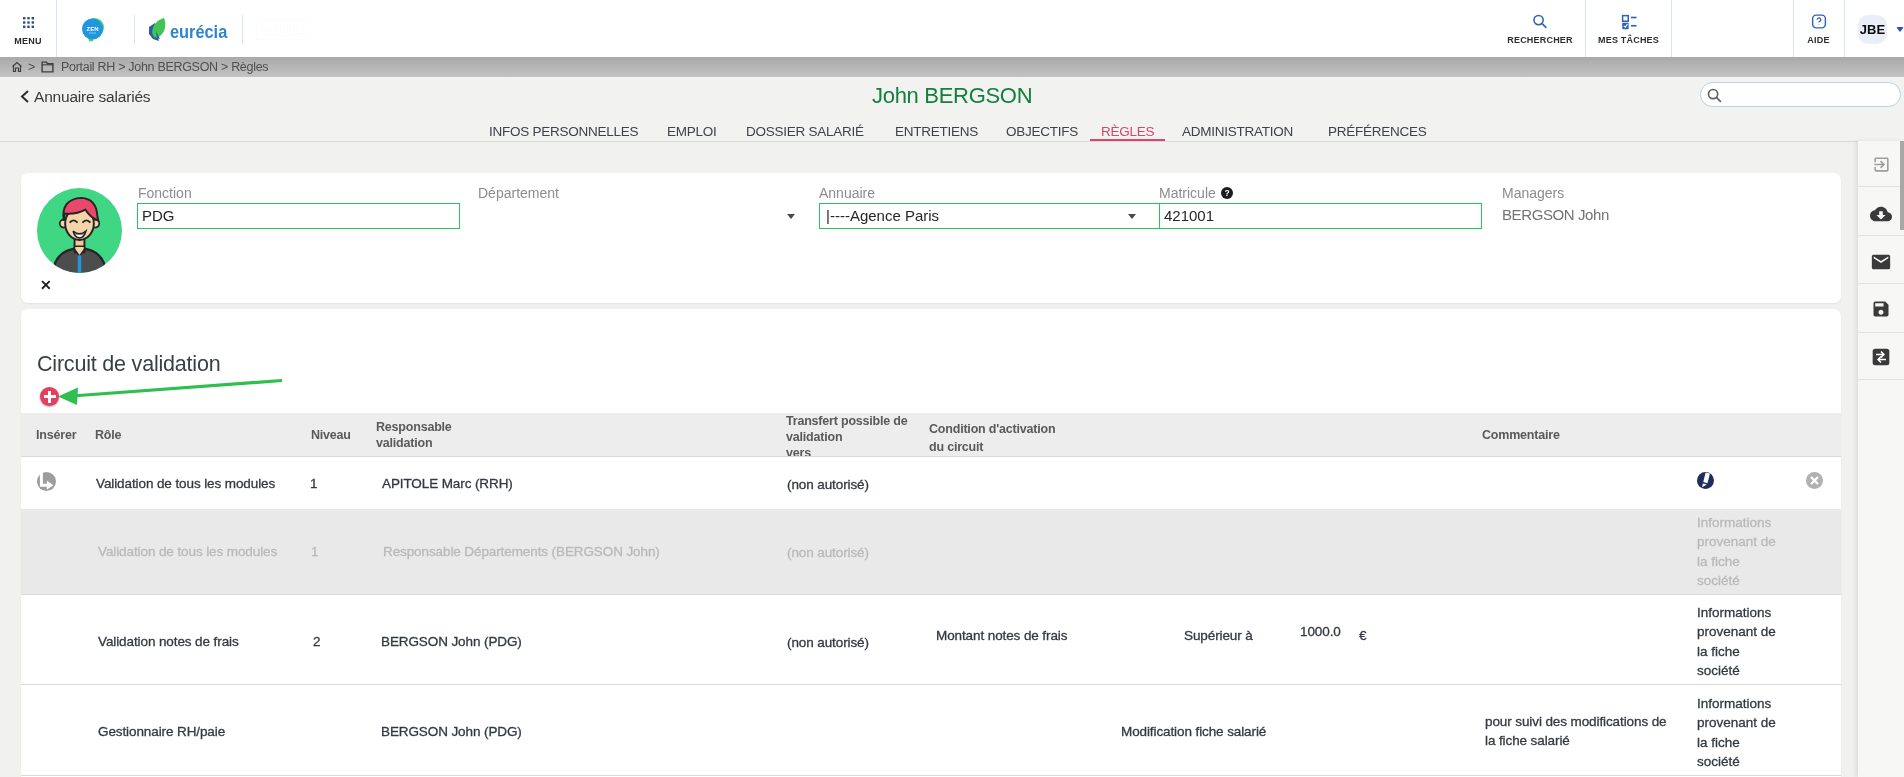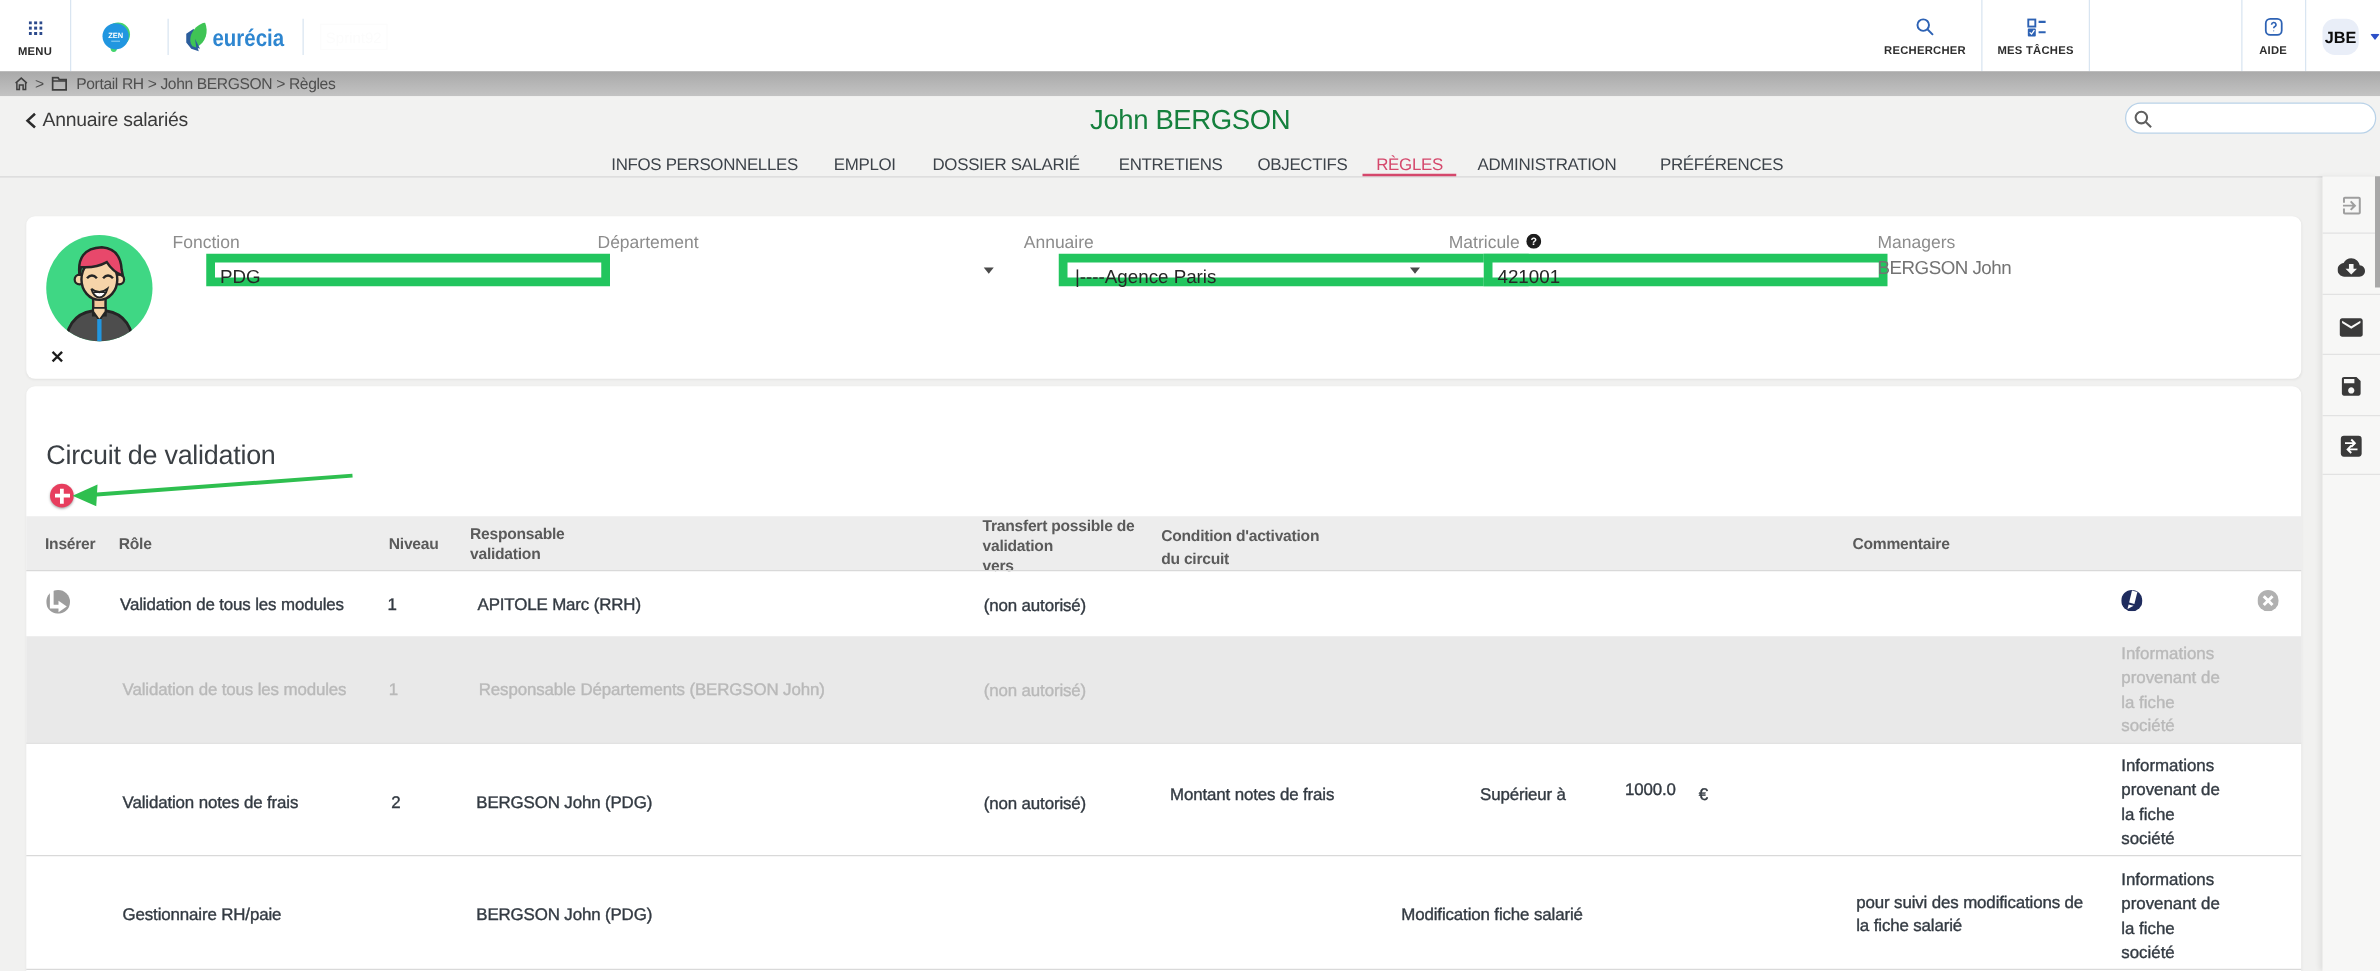--- a/index.html
+++ b/index.html
@@ -30,21 +30,21 @@
 .tab { position:absolute; top:124px; font-size:13.5px; color:#3d434a; white-space:nowrap; letter-spacing:-0.25px; }
 .tab.active { color:#d5486c; }
 .tabline { position:absolute; left:1090px; top:139px; width:75px; height:2px; background:#d5486c; }
 
 
 .card { position:absolute; background:#ffffff; border-radius:7px; box-shadow:0 1px 2px rgba(0,0,0,0.06); }
 #card1 { left:21px; top:173px; width:1820px; height:130px; }
 #card2 { left:21px; top:309px; width:1820px; height:468px; border-bottom-left-radius:0; border-bottom-right-radius:0; }
 
 .flabel { position:absolute; font-size:14px; color:#8c8c8c; }
-.finput { position:absolute; height:26px; border:7px solid #22c55e; background:#fff; font-size:15px; color:#262626; line-height:24px; padding-left:4px; white-space:nowrap;margin-left:28px; }
+.finput { position:absolute; height:26px; border:1px solid #22c55e; background:#fff; font-size:15px; color:#262626; line-height:24px; padding-left:4px; white-space:nowrap; }
 .selarrow { position:absolute; width:0; height:0; border-left:4.5px solid transparent; border-right:4.5px solid transparent; border-top:5px solid #4a4a4a; }
 .ftext { position:absolute; font-size:15px; color:#737373; }
 
 .h2 { position:absolute; left:37px; top:352px; font-size:21.5px; color:#3a3f44; letter-spacing:-0.2px; }
 .plusbtn { position:absolute; left:40px; top:387px; width:19px; height:19px; border-radius:50%; background:#e73e5e; box-shadow:0 1px 2px rgba(0,0,0,0.35); }
 .plusbtn::before { content:""; position:absolute; left:8.25px; top:3.5px; width:2.5px; height:12px; background:#fff; }
 .plusbtn::after { content:""; position:absolute; left:3.5px; top:8.25px; width:12px; height:2.5px; background:#fff; }
 
 
 .thead { position:absolute; left:21px; top:413px; width:1820px; height:43px; background:#ededed; }

